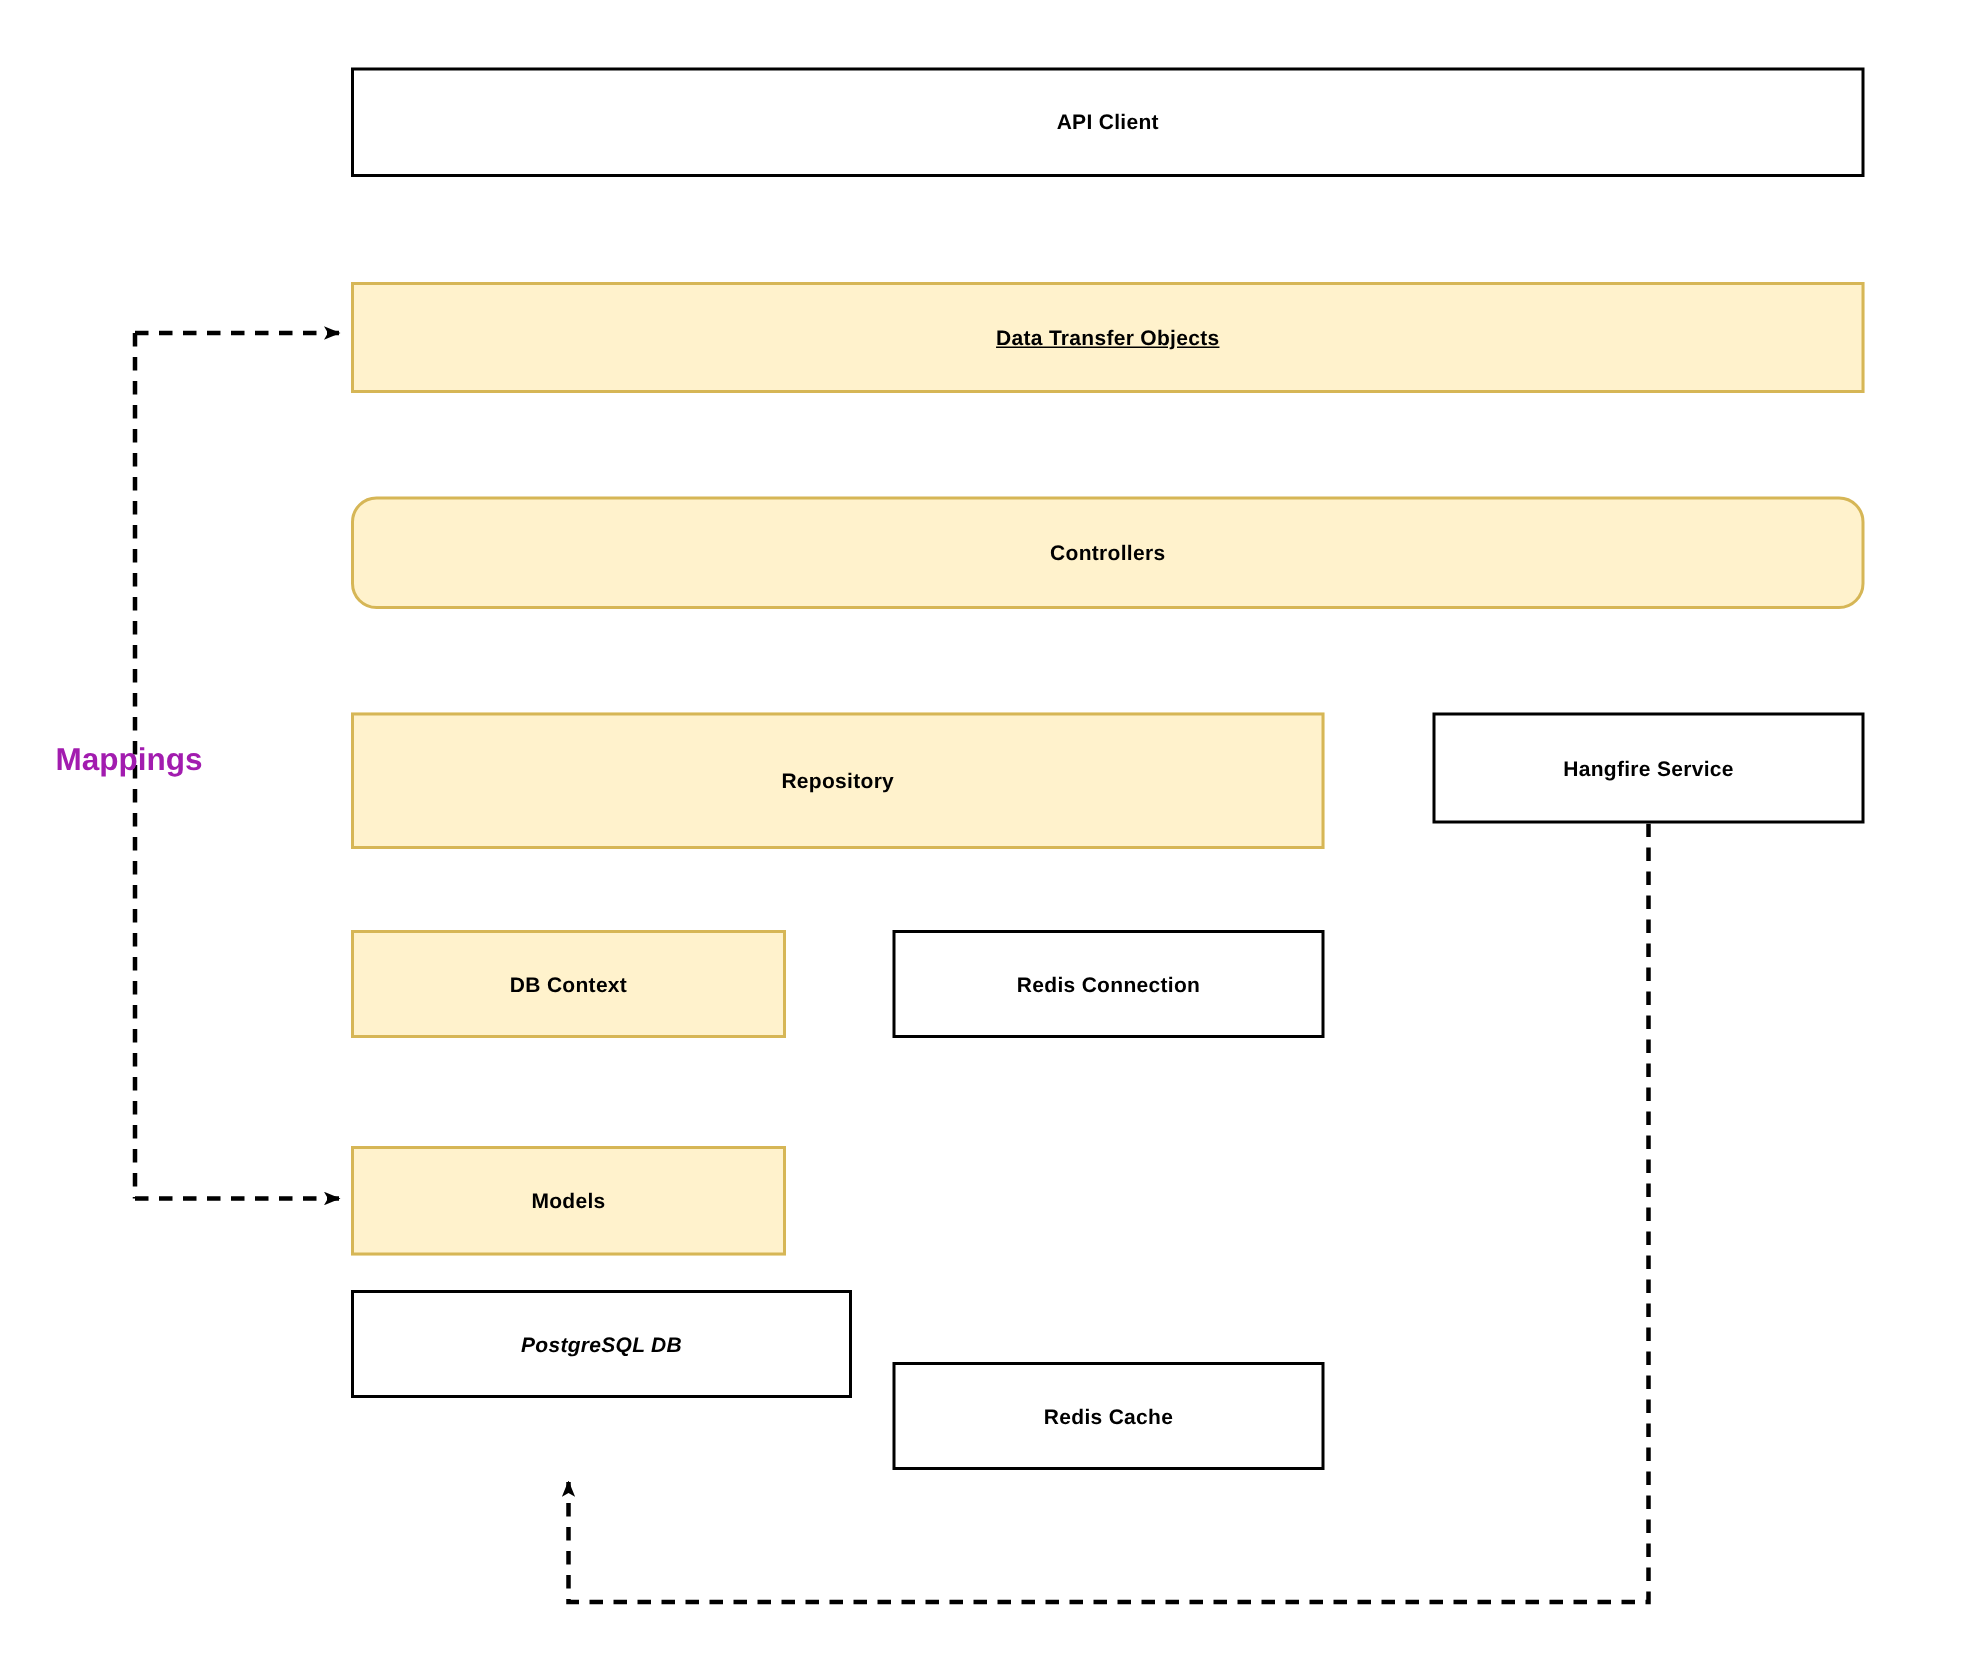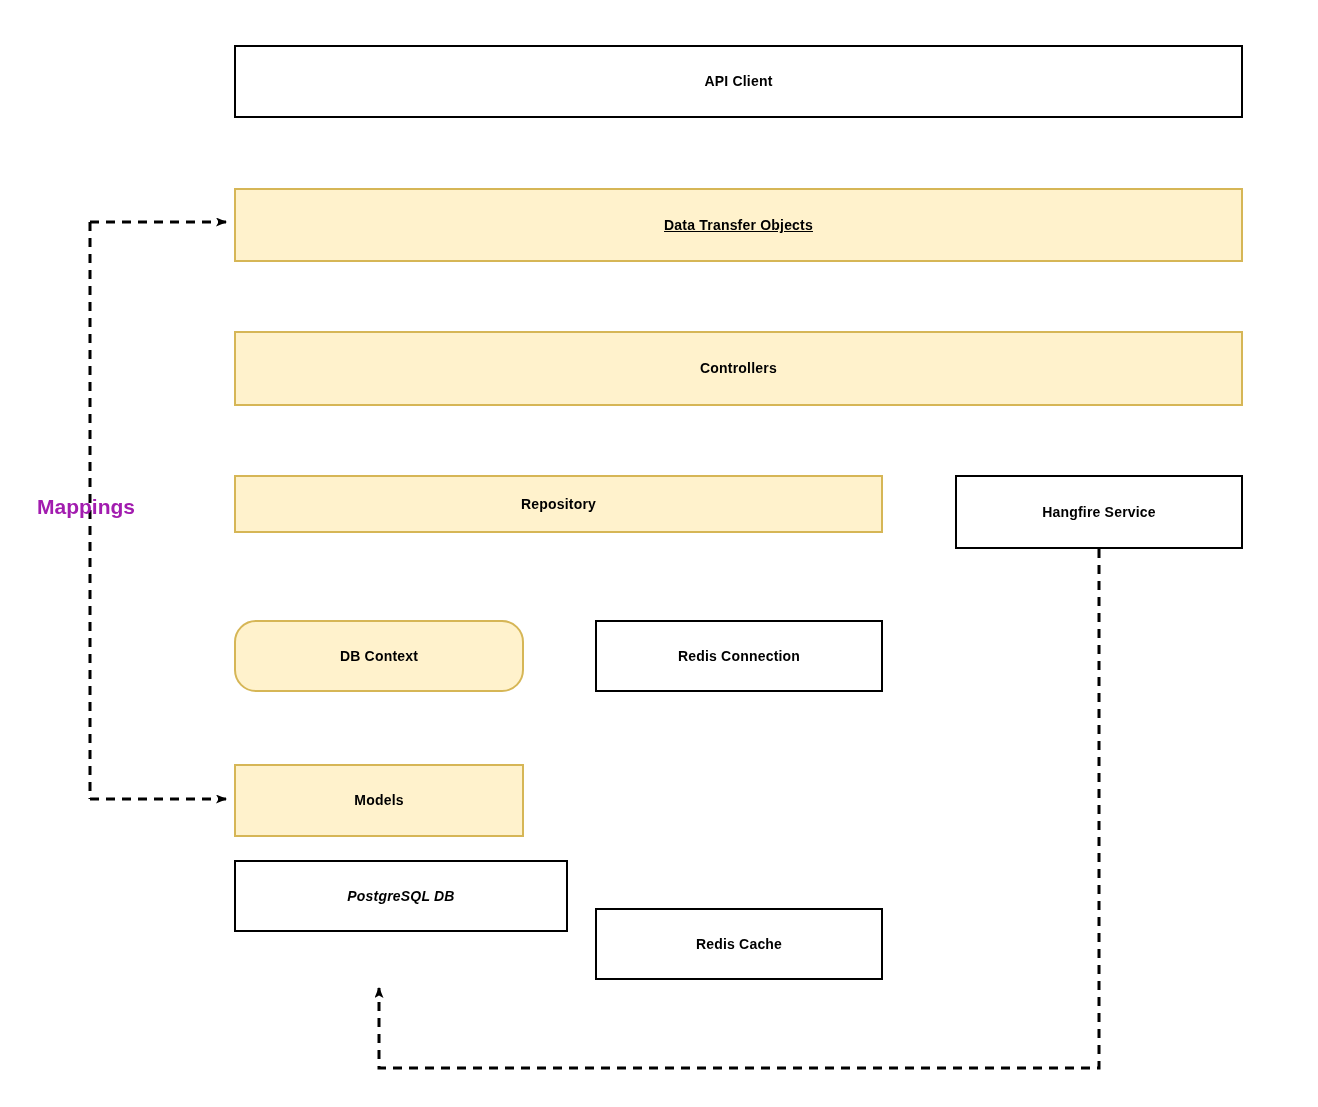--- a/index.html
+++ b/index.html
@@ -77,30 +77,30 @@
 
   <div class="edge-label" id="mappings-label" style="left: 0px; top: 493px; width: 160px; text-align: center; background: transparent;">Mappings</div>
 
   <div id="nodes-root">
       <div class="node plain" style="left: 234px; top: 45px; width: 1009px; height: 73px;">
         <span>API Client</span>
       </div>
       <div class="node accent" style="left: 234px; top: 188px; width: 1009px; height: 74px; text-decoration: underline;">
         <span>Data Transfer Objects</span>
       </div>
-      <div class="node accent" style="left: 234px; top: 331px; width: 1009px; height: 75px;">
+      <div class="node accent" style="left: 234px; top: 331px; width: 1009px; height: 75px; border-radius: 17px;">
         <span>Controllers</span>
       </div>
-      <div class="node accent" style="left: 234px; top: 475px; width: 649px; height: 58px;">
+      <div class="node accent" style="left: 234px; top: 475px; width: 649px; height: 91px;">
         <span>Repository</span>
       </div>
       <div class="node plain" style="left: 955px; top: 475px; width: 288px; height: 74px;">
         <span>Hangfire Service</span>
       </div>
-      <div class="node accent" style="left: 234px; top: 620px; width: 290px; height: 72px; border-radius: 22px;">
+      <div class="node accent" style="left: 234px; top: 620px; width: 290px; height: 72px;">
         <span>DB Context</span>
       </div>
       <div class="node plain" style="left: 595px; top: 620px; width: 288px; height: 72px; text-align: center;">
         <span>Redis Connection</span>
       </div>
       <div class="node accent" style="left: 234px; top: 764px; width: 290px; height: 73px; text-align: right;">
         <span>Models</span>
       </div>
       <div class="node plain" style="left: 234px; top: 860px; width: 334px; height: 72px; font-style: italic;">
         <span>PostgreSQL DB</span>

